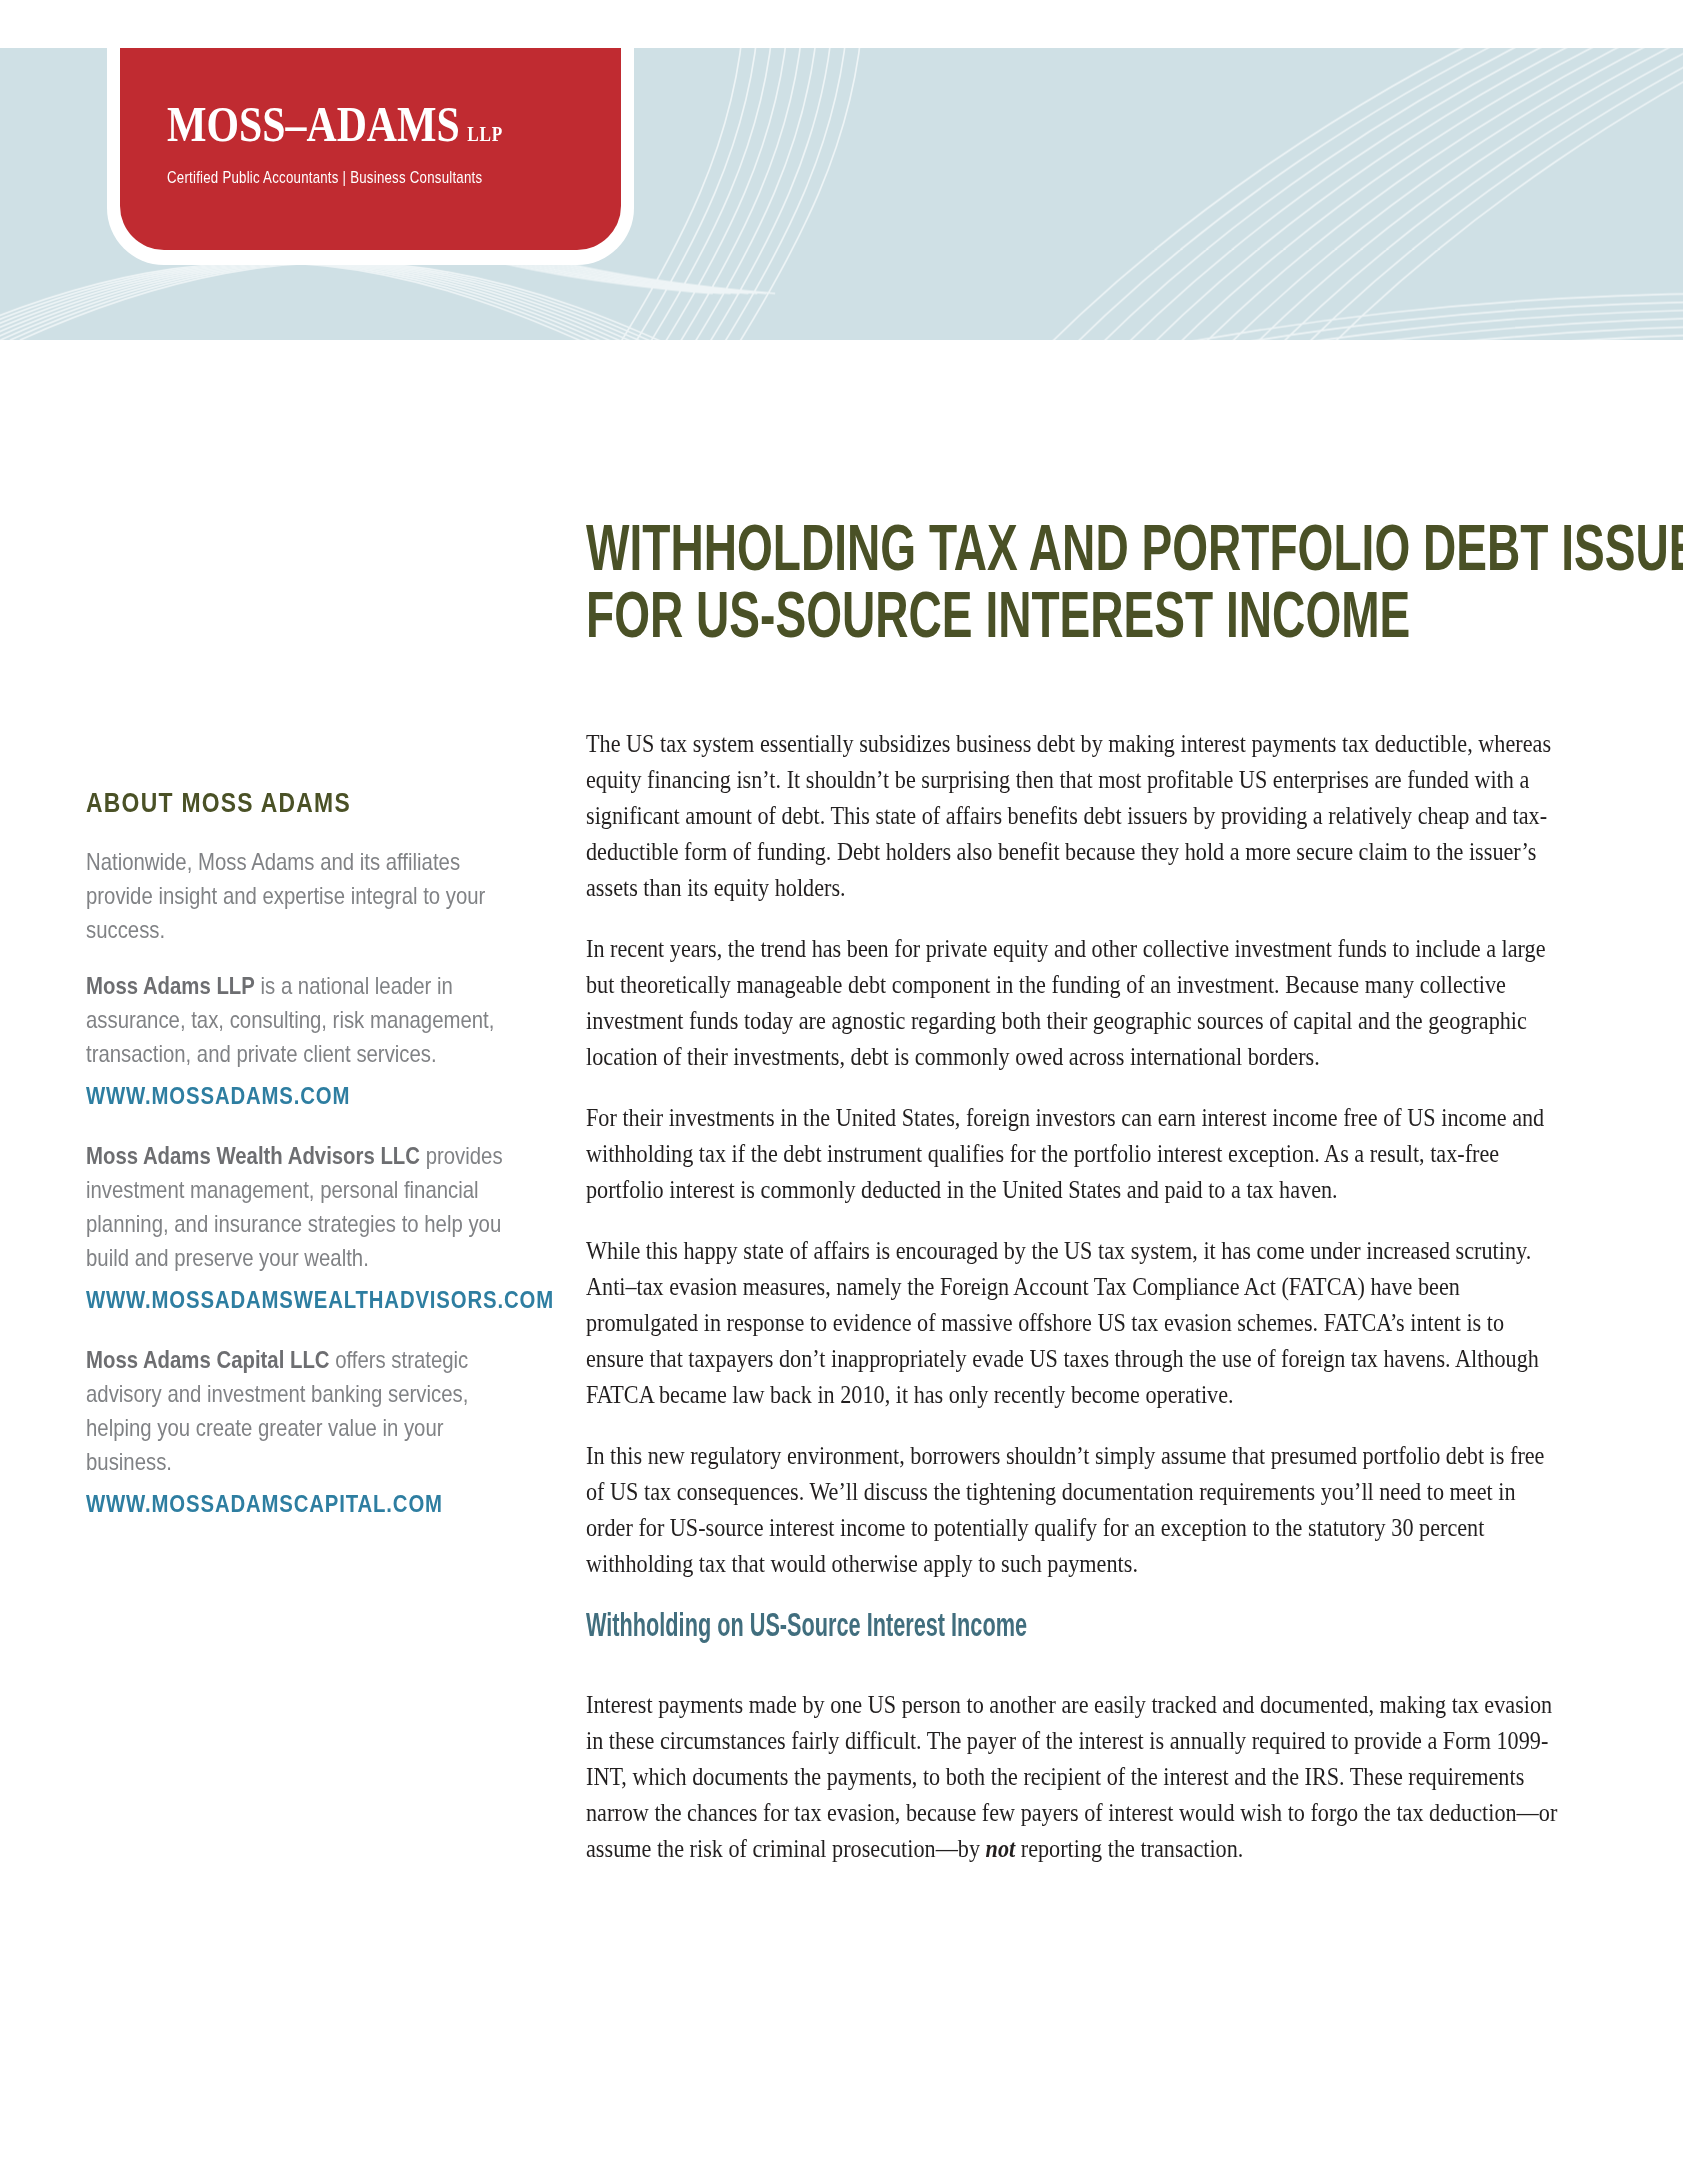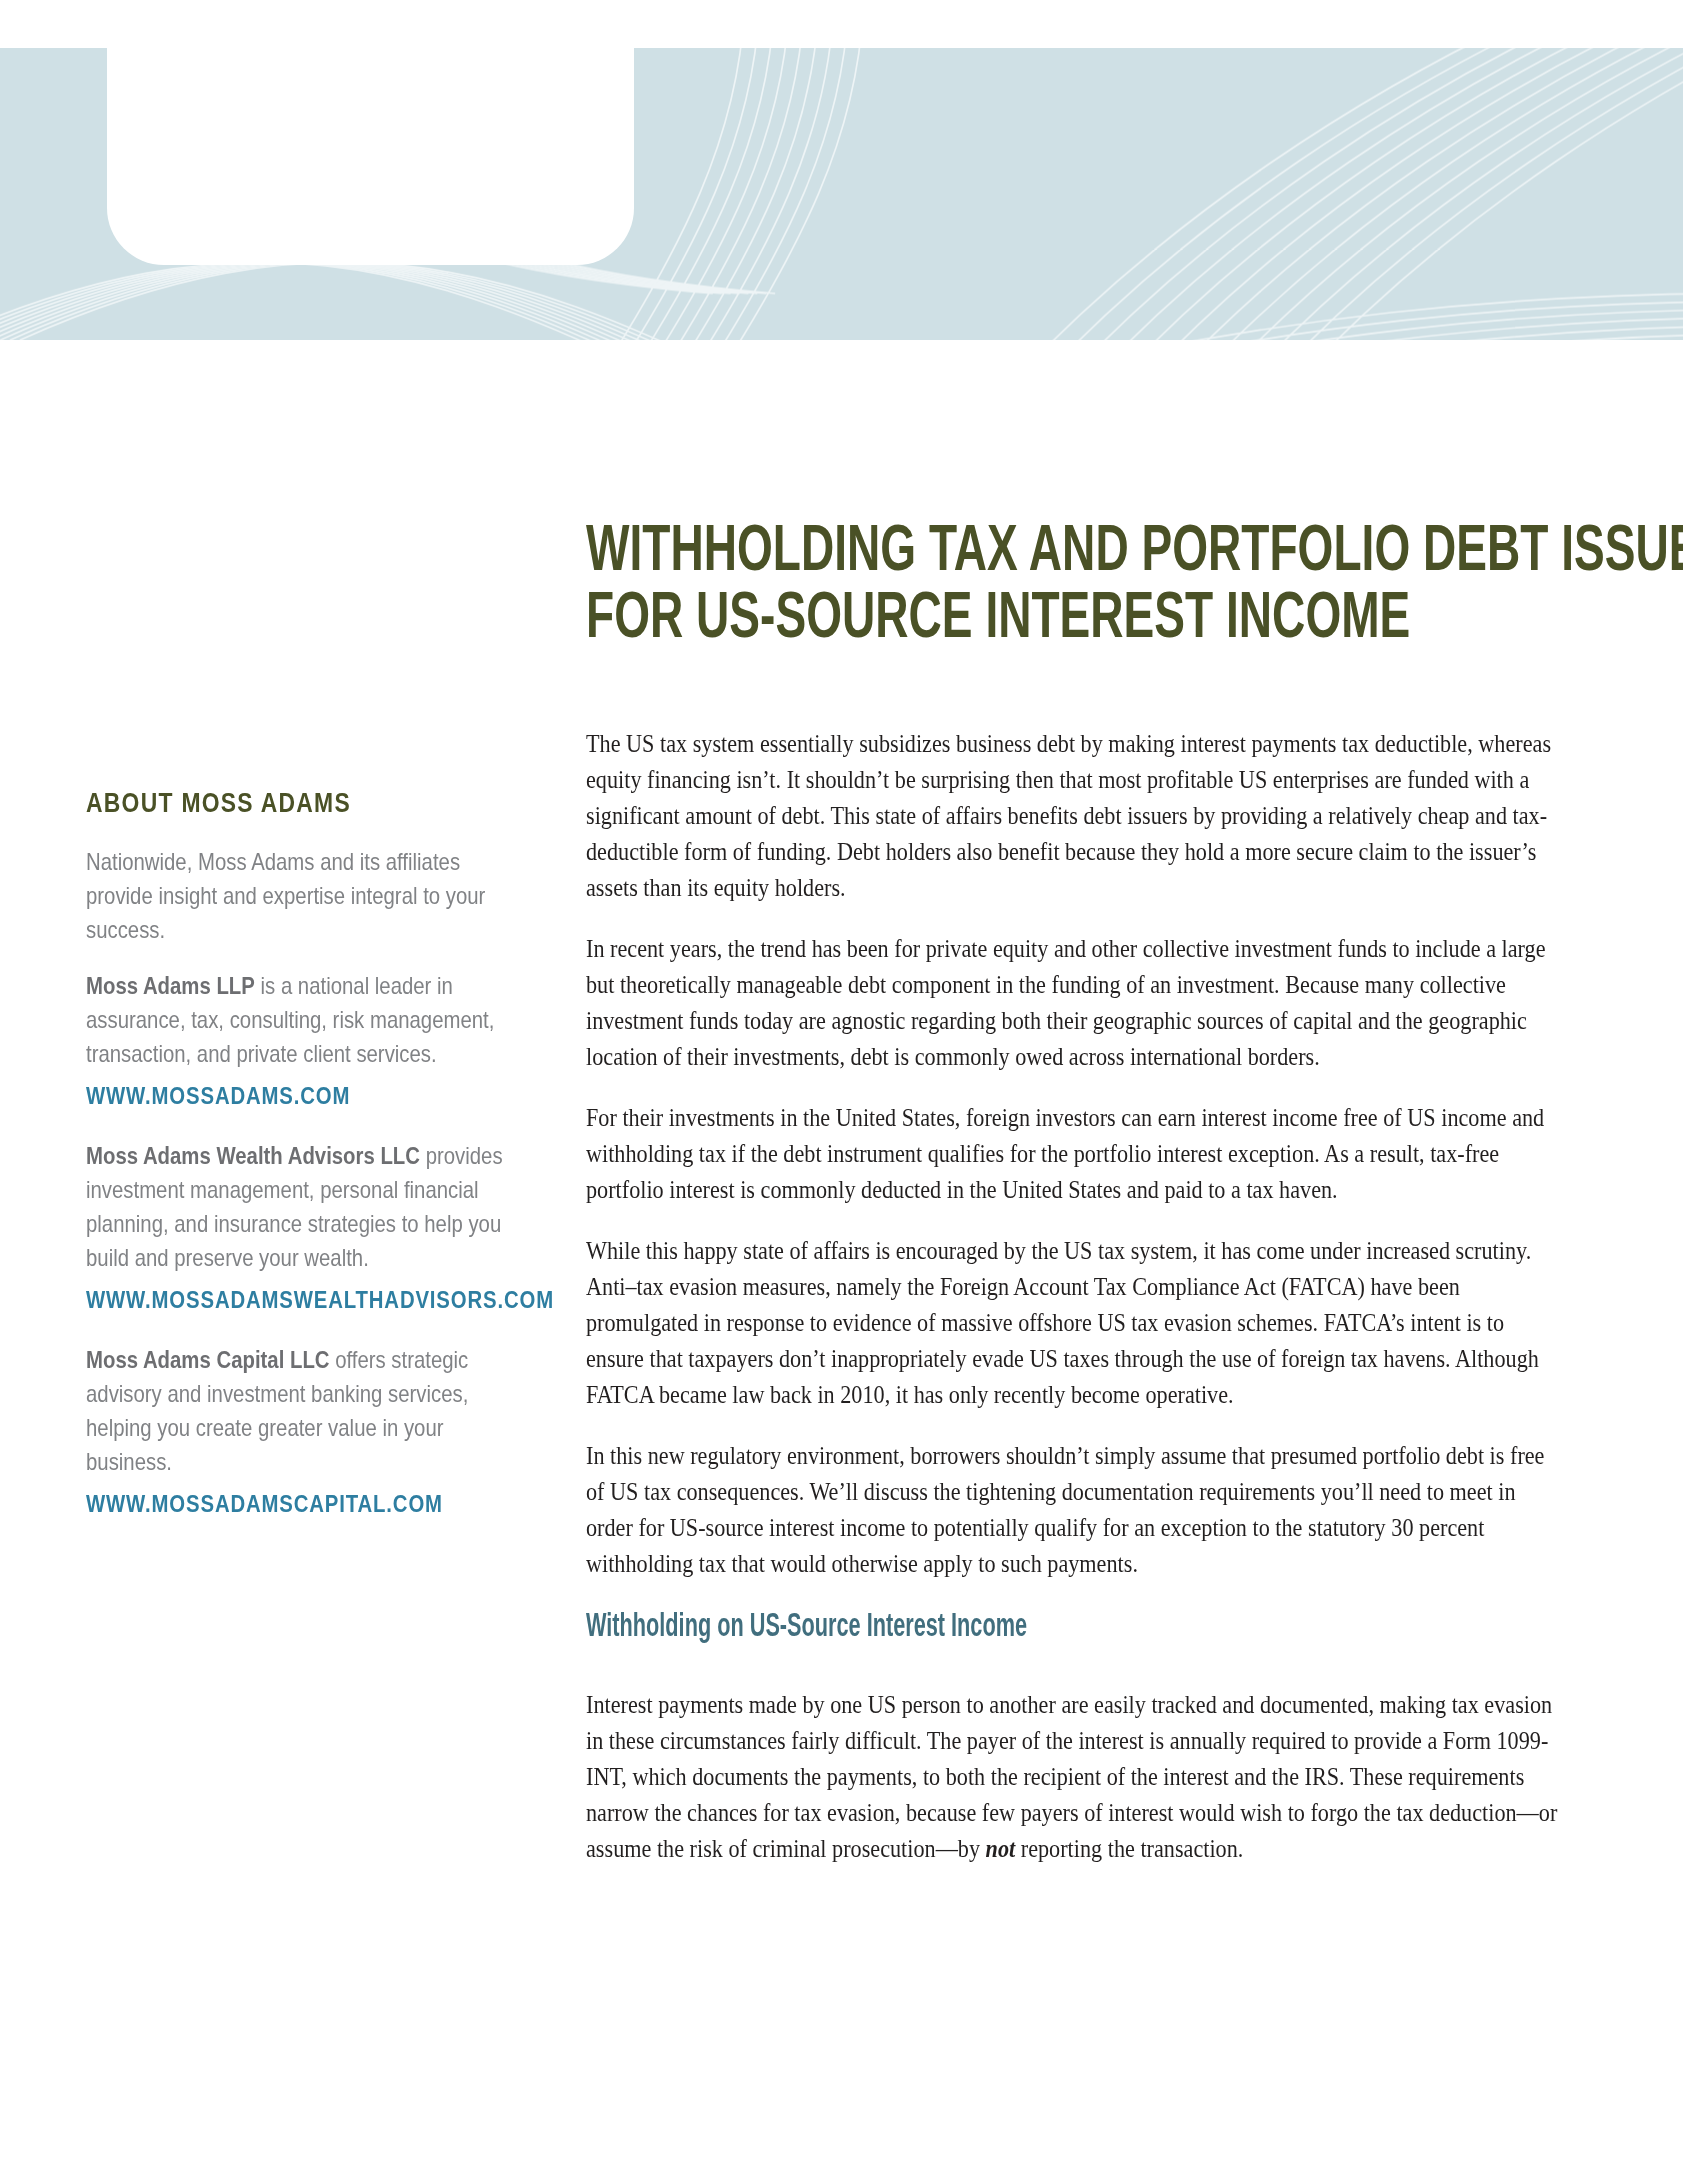--- a/index.html
+++ b/index.html
@@ -100,20 +100,26 @@
           <use href="#w5" transform="translate(24,16)"></use>
         <use href="#w5" transform="translate(36,24)"></use>
           <use href="#w5" transform="translate(48,32)"></use>
         <use href="#w5" transform="translate(60,40)"></use>
           <use href="#w5" transform="translate(72,48)"></use>
       </g>
     </svg>
   </div>
 
   <div class="logo-outline"></div>
+  <div class="logo-card">
+    <div class="brand">
+      <span>MOSS–ADAMS</span><span class="llp">LLP</span>
+    </div>
+    <div class="tagline">Certified Public Accountants | Business Consultants</div>
+  </div>
 
   <aside class="sidebar">
     <h2>ABOUT MOSS ADAMS</h2>
     <p class="intro">Nationwide, Moss Adams and its affiliates provide insight and expertise integral to your success.</p>
 
     <p><strong>Moss Adams LLP</strong><span> is a national leader in assurance, tax, consulting, risk management, transaction, and private client services.</span></p>
     <div class="link">WWW.MOSSADAMS.COM</div>
 
     <p><strong>Moss Adams Wealth Advisors LLC</strong><span> provides investment management, personal financial planning, and insurance strategies to help you build and preserve your wealth.</span></p>
     <div class="link">WWW.MOSSADAMSWEALTHADVISORS.COM</div>

